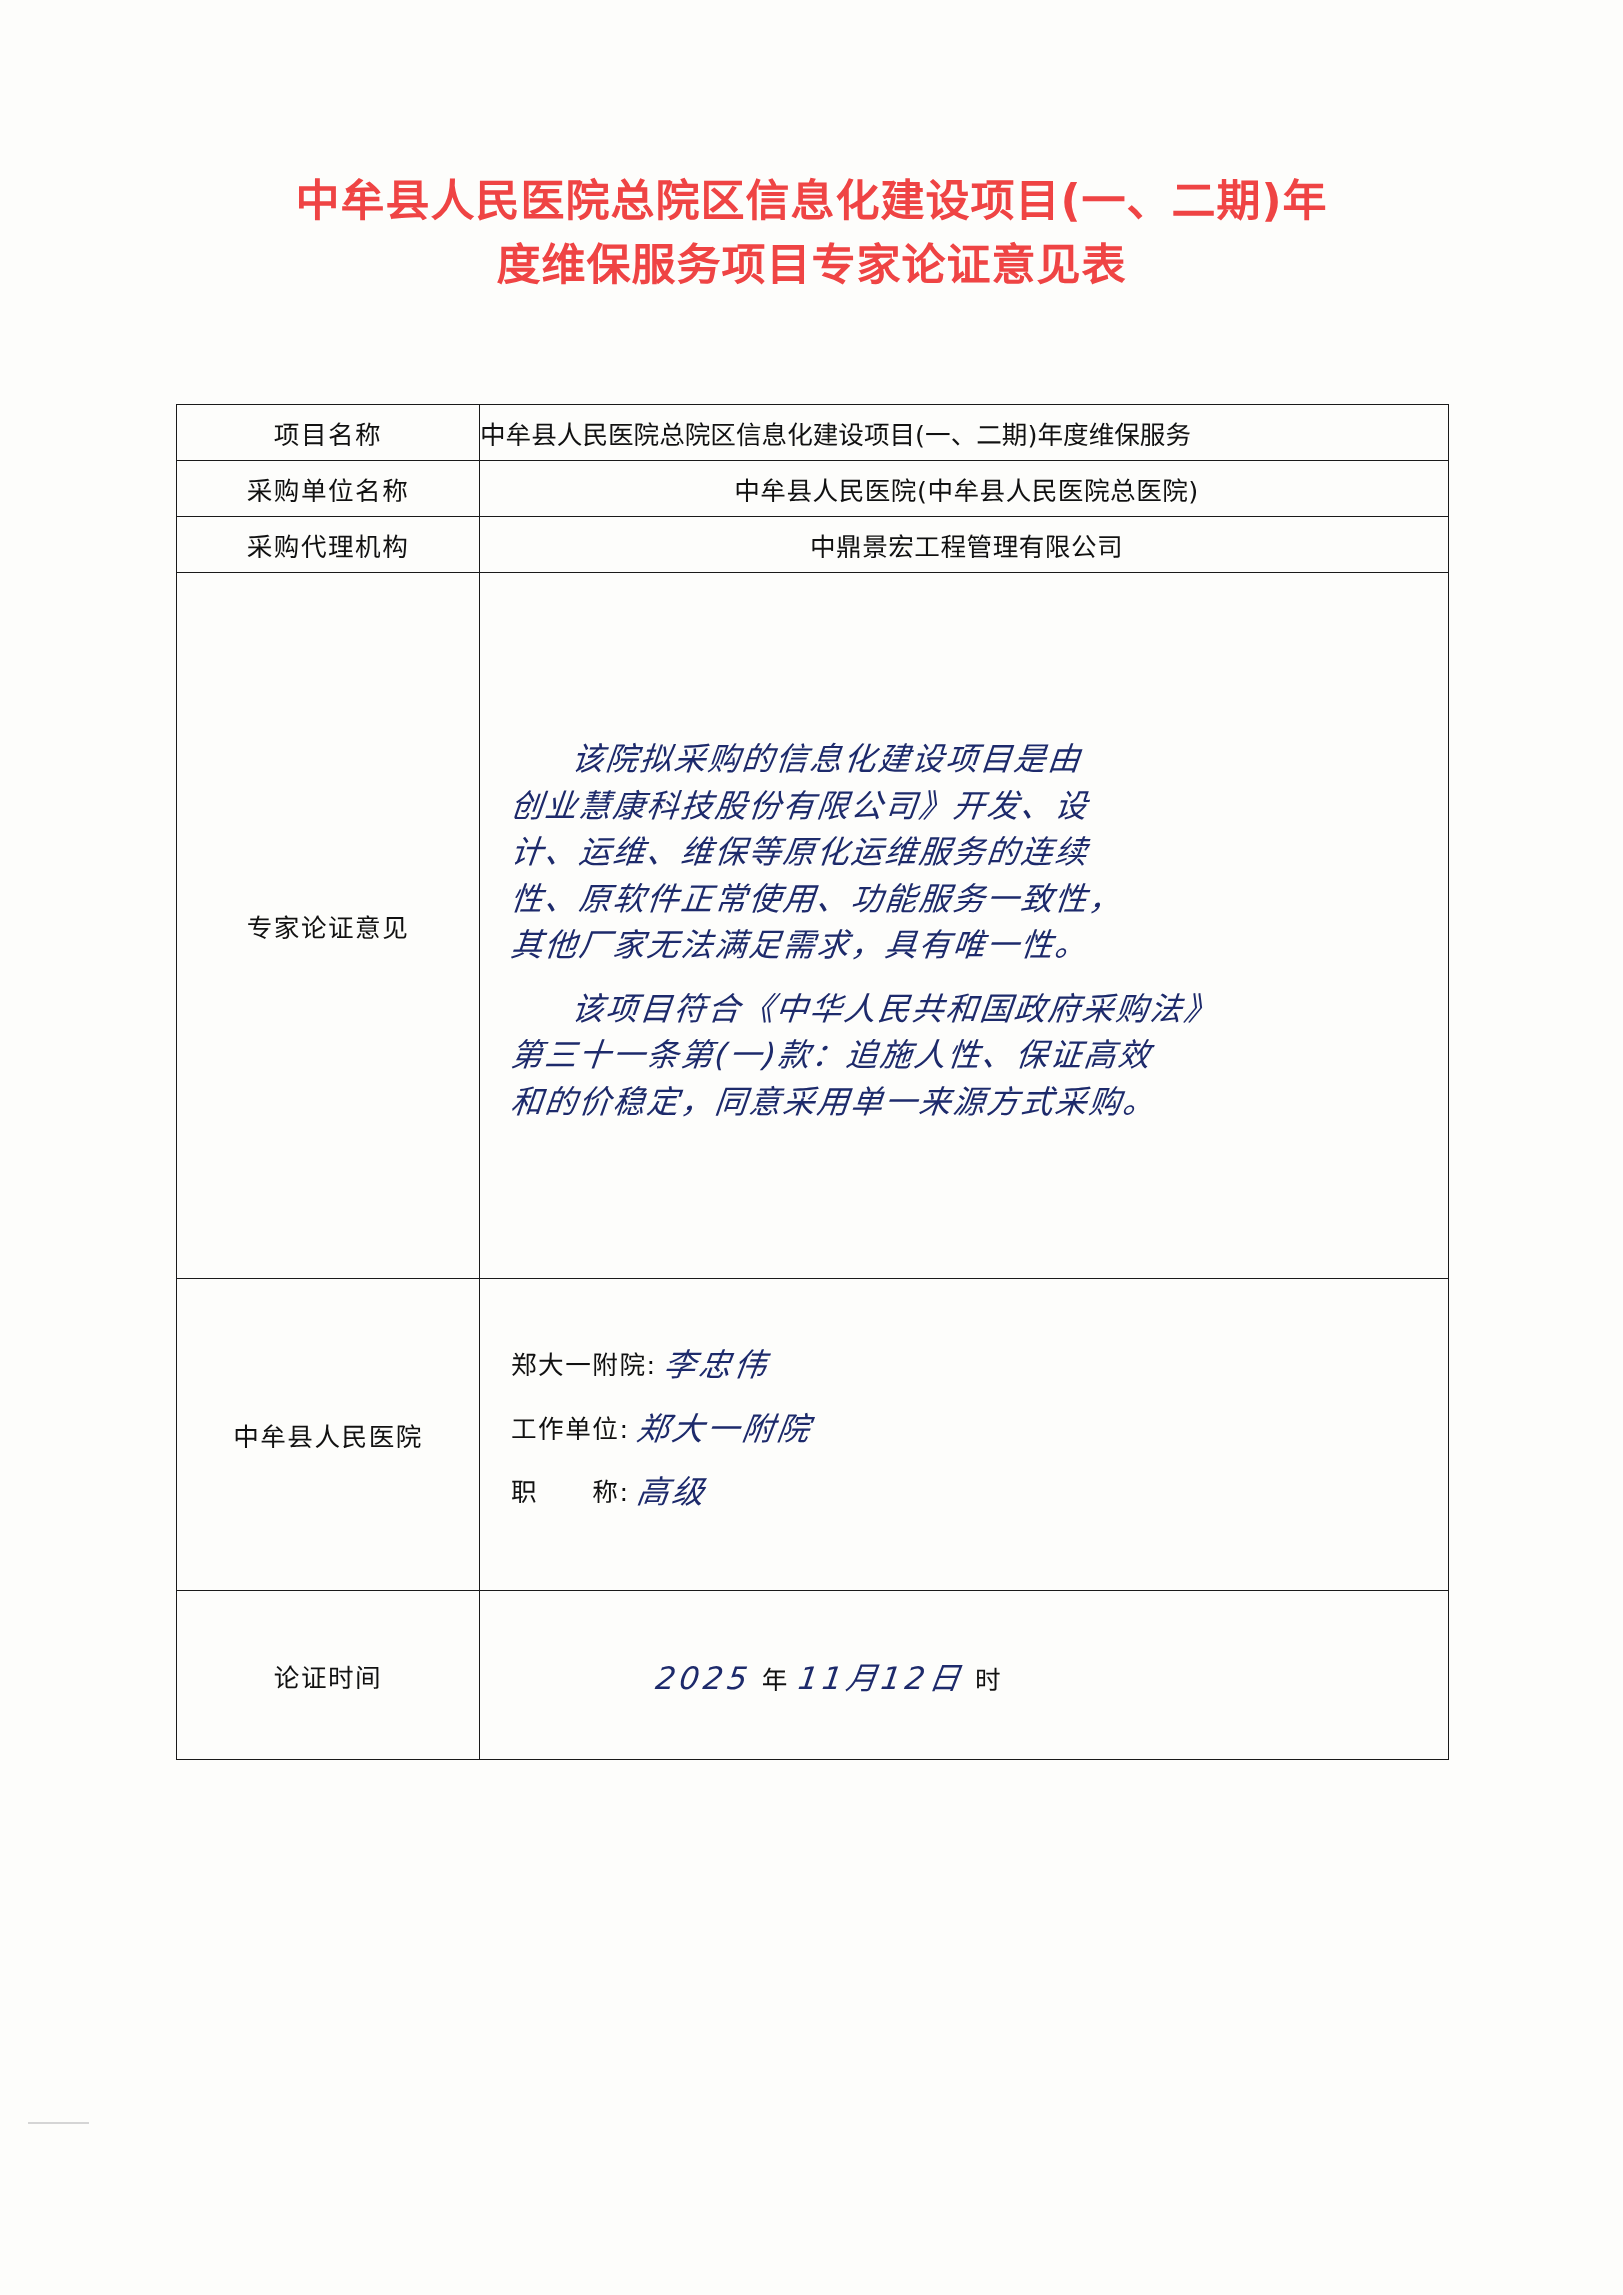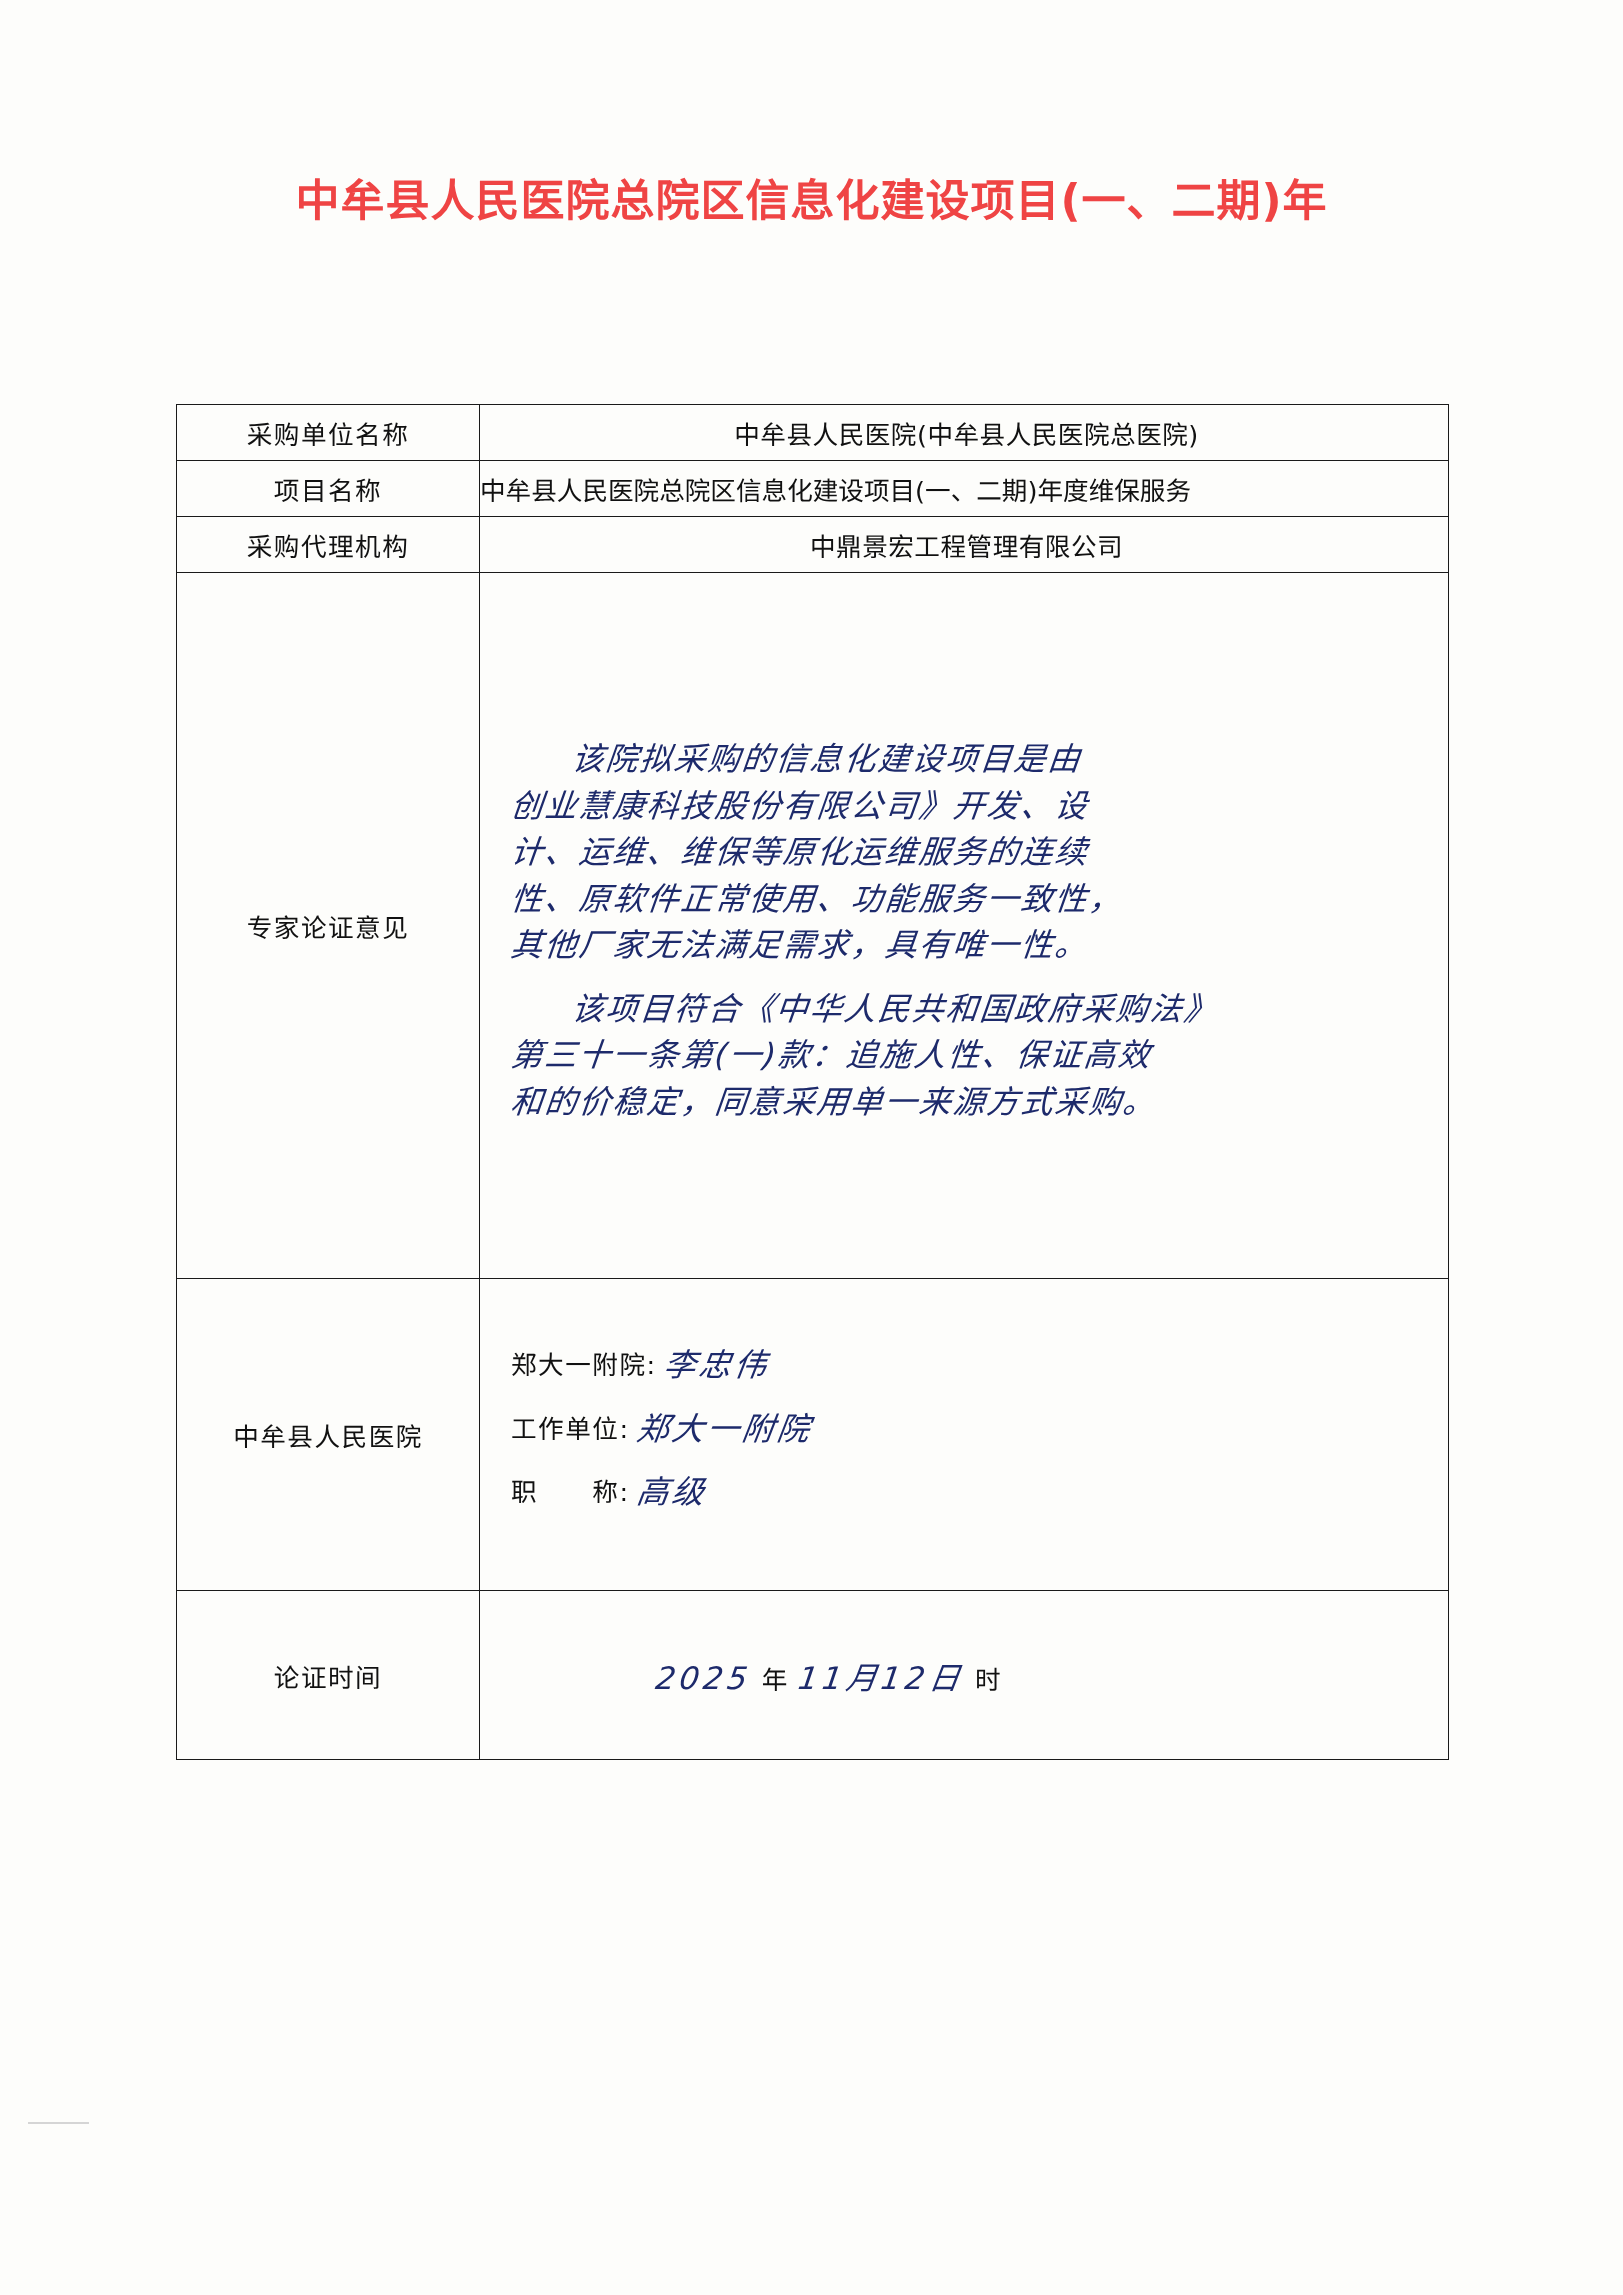--- a/index.html
+++ b/index.html
@@ -155,31 +155,32 @@
     background: #d5d5d5;
   }
 </style>
 </head>
 <body>
 
 <div class="page">
 
   <div class="title-block">
     <span class="title-line">中牟县人民医院总院区信息化建设项目(一、二期)年</span>
+    <span class="title-line">度维保服务项目专家论证意见表</span>
   </div>
 
   <table class="form">
     <tbody>
       <tr class="row-h-1">
+        <td class="label">项目名称</td>
+        <td class="value tight">中牟县人民医院总院区信息化建设项目(一、二期)年度维保服务</td>
+      </tr>
+      <tr class="row-h-1">
         <td class="label">采购单位名称</td>
         <td class="value centered">中牟县人民医院(中牟县人民医院总医院)</td>
-      </tr>
-      <tr class="row-h-1">
-        <td class="label">项目名称</td>
-        <td class="value tight">中牟县人民医院总院区信息化建设项目(一、二期)年度维保服务</td>
       </tr>
       <tr class="row-h-1">
         <td class="label">采购代理机构</td>
         <td class="value centered">中鼎景宏工程管理有限公司</td>
       </tr>
 
       <tr class="row-h-opinion">
         <td class="label">专家论证意见</td>
         <td>
           <div class="hand opinion-body">

